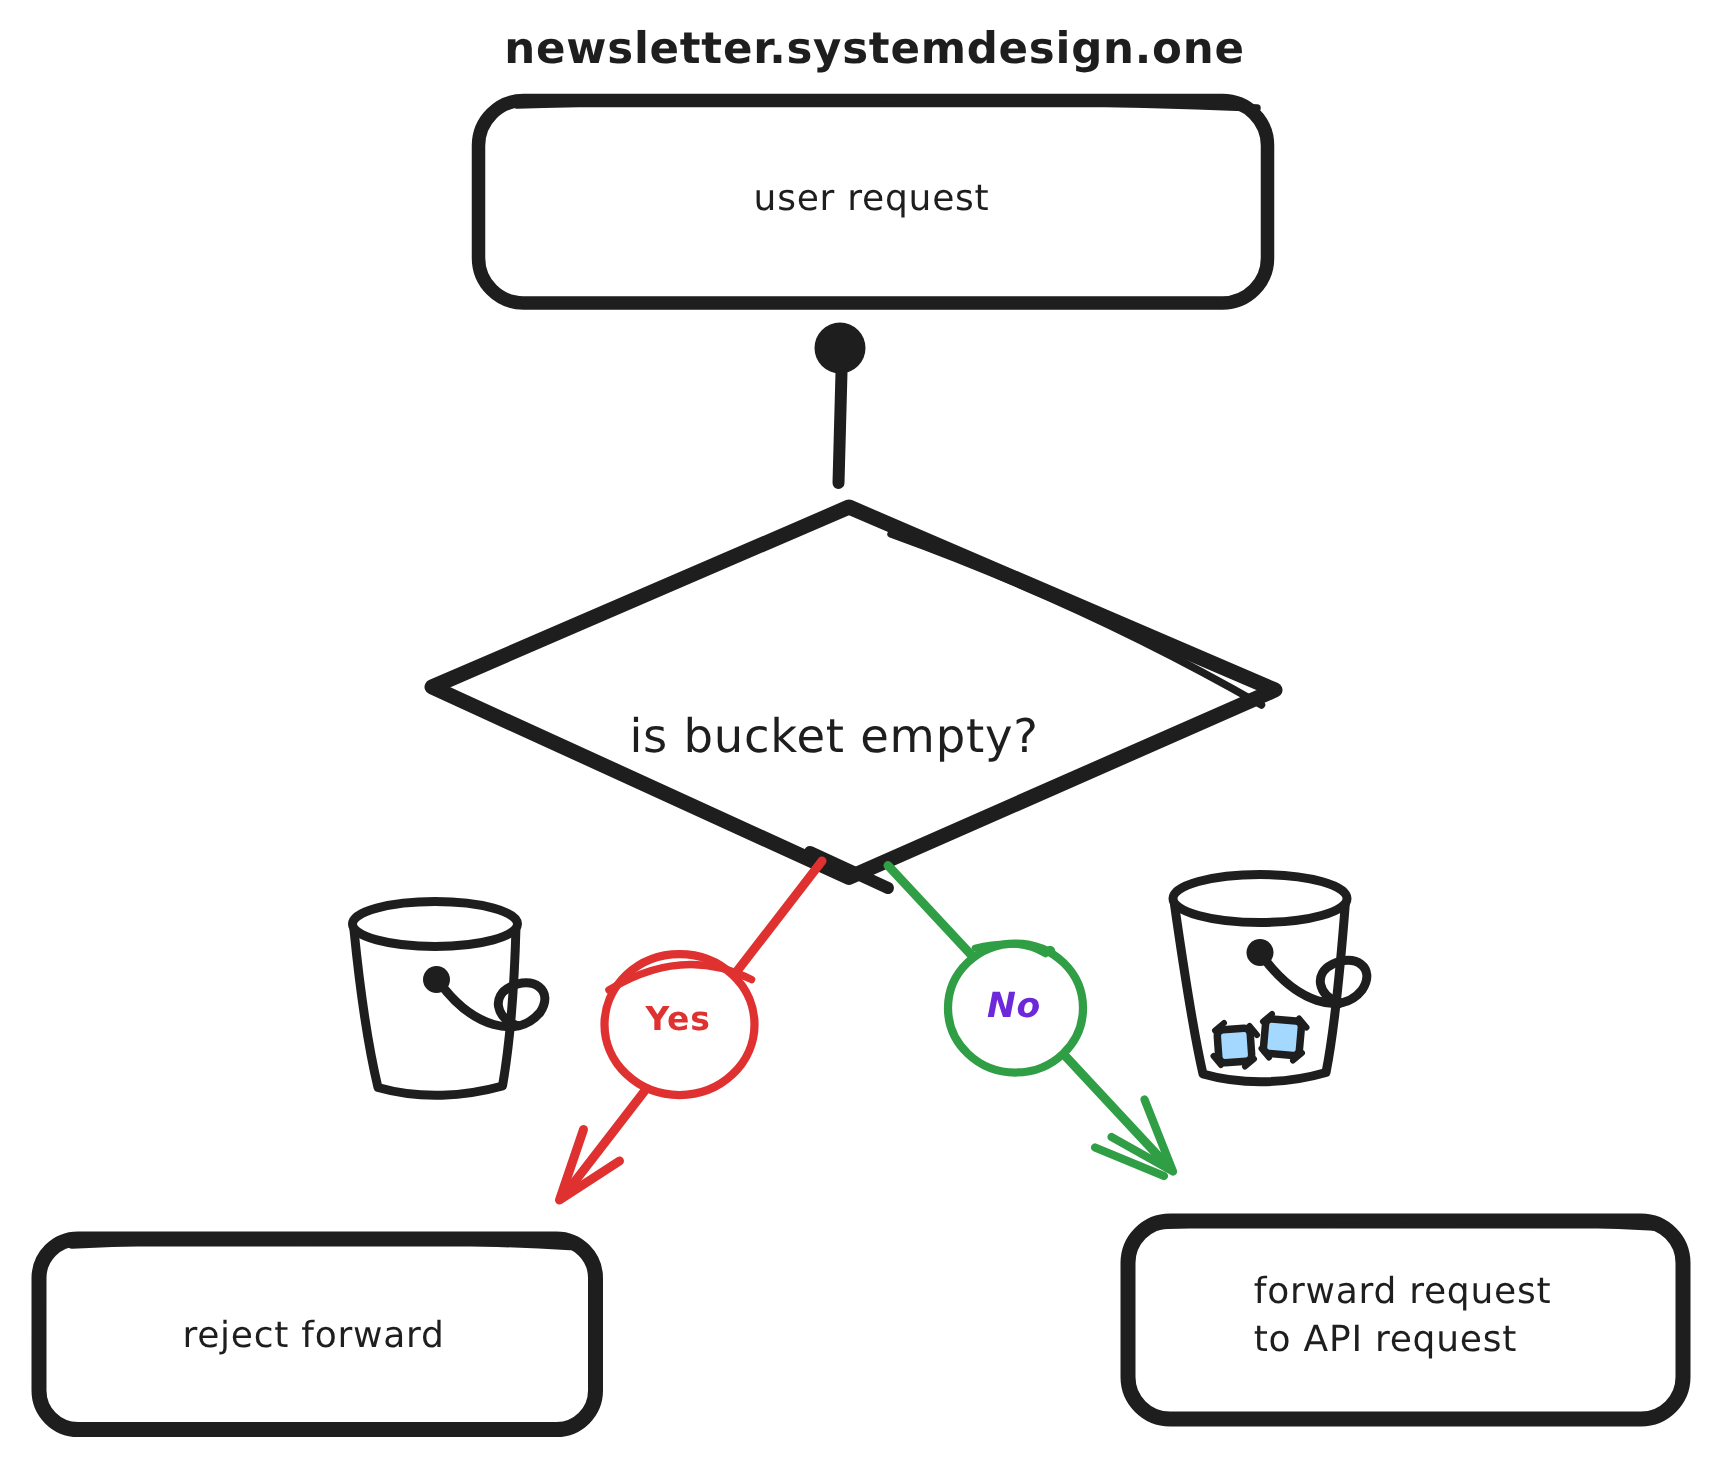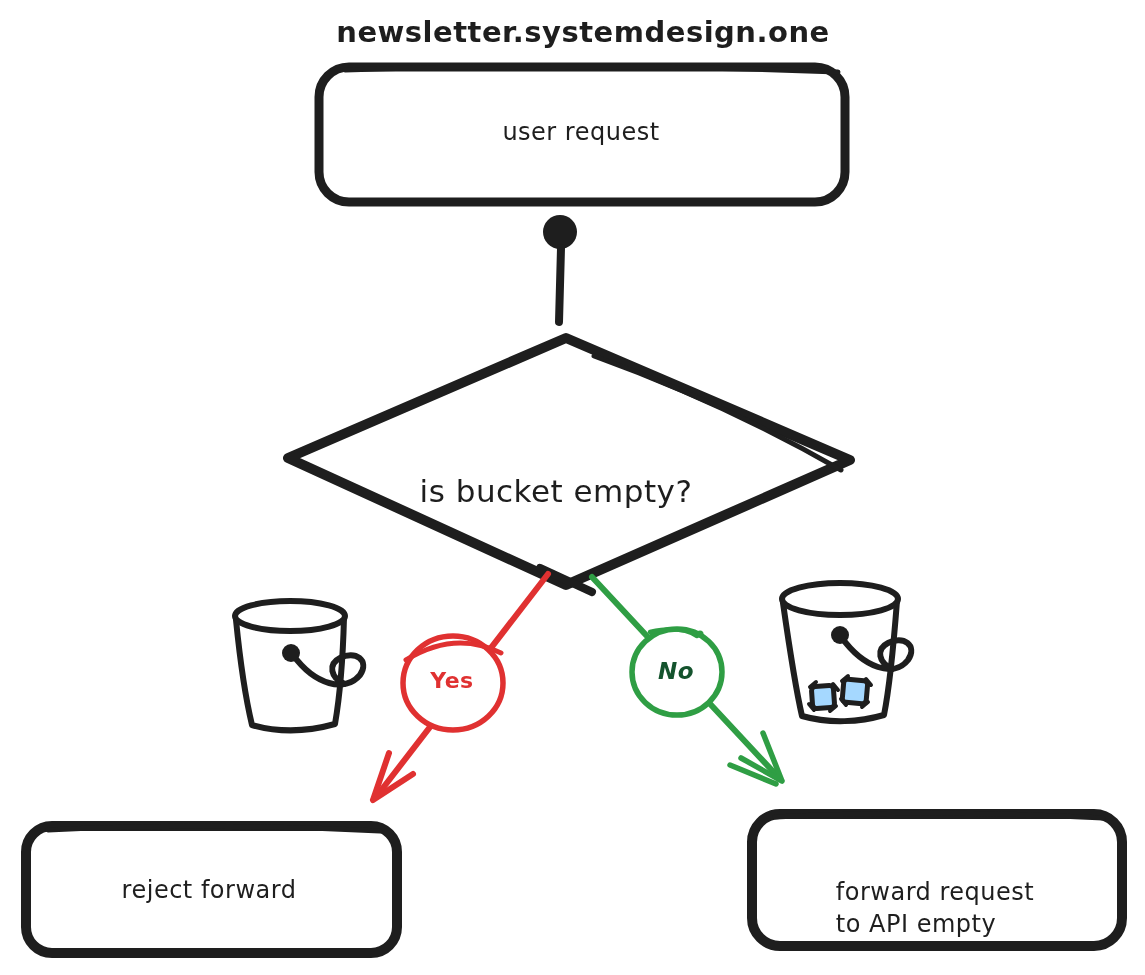--- a/index.html
+++ b/index.html
@@ -33,28 +33,27 @@
     font-weight: 600;
   }
   .node-label {
     font-size: 24px;
   }
   .node-label.small {
     font-size: 31px;
   }
   .two-line {
     line-height: 1.35;
-    margin-top: 31px;
   }
   .branch-label {
     font-size: 22px;
     font-weight: 600;
   }
   .branch-label.yes { color: #e03131; }
-  .branch-label.no  { color: #14532d; font-style: italic; font-size: 23px; }
+  .branch-label.no  { color: #6d28d9; font-style: italic; font-size: 23px; }
 </style>
 </head>
 <body>
 
 <div id="canvas">
 
   <svg id="shapes" width="1145" height="975" viewBox="0 0 1145 975">
 
     <rect x="319" y="67" width="526" height="135" rx="30" ry="30" fill="#ffffff" stroke="#1e1e1e" stroke-width="9"></rect>
 
@@ -125,16 +124,16 @@
   <div class="label node-label small" style="left:556px; top:455px;margin-top:36px;">is bucket empty?</div>
 
   <div class="label branch-label yes" style="left:452px; top:680px;">Yes</div>
 
   <div class="label branch-label no" style="left:676px; top:671px;">No</div>
 
   <div class="label node-label" style="left:209px; top:890px;">reject forward</div>
 
   <div class="label node-label two-line" style="left:935px; top:877px;">
     <div>forward request</div>
-    <div>to API empty</div>
+    <div>to API request</div>
   </div>
 
 </div>
 
 </body></html>

